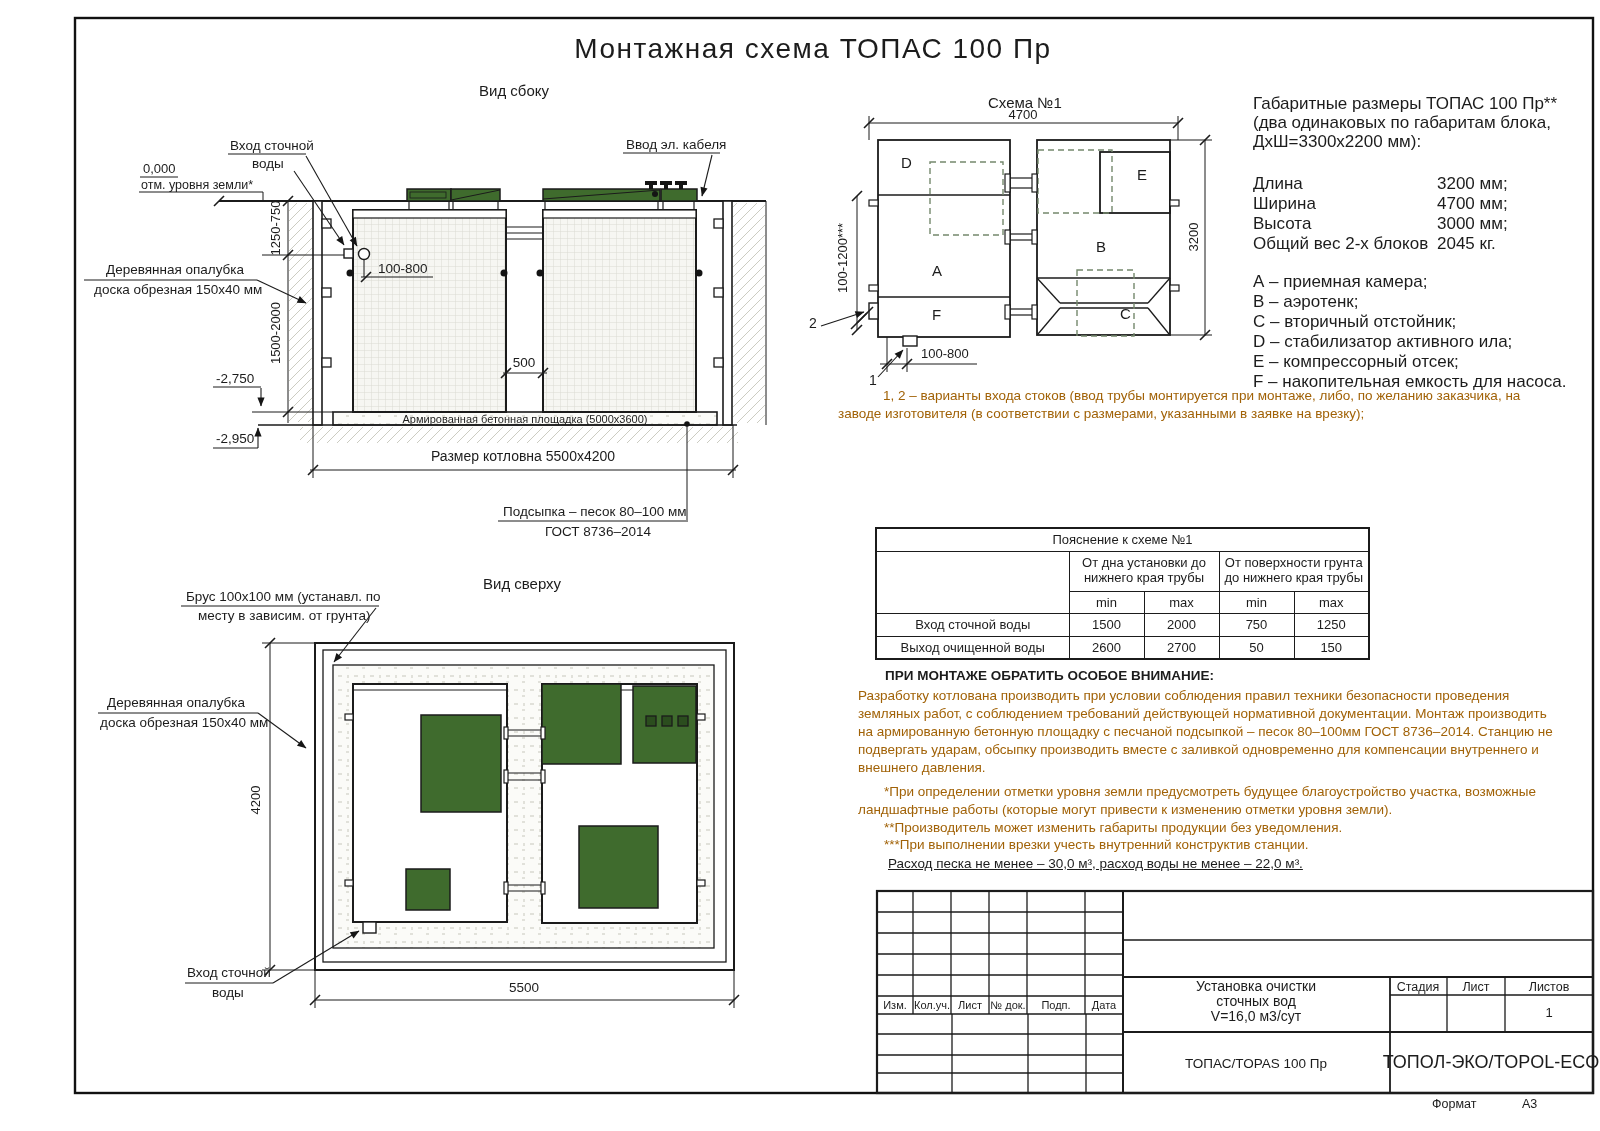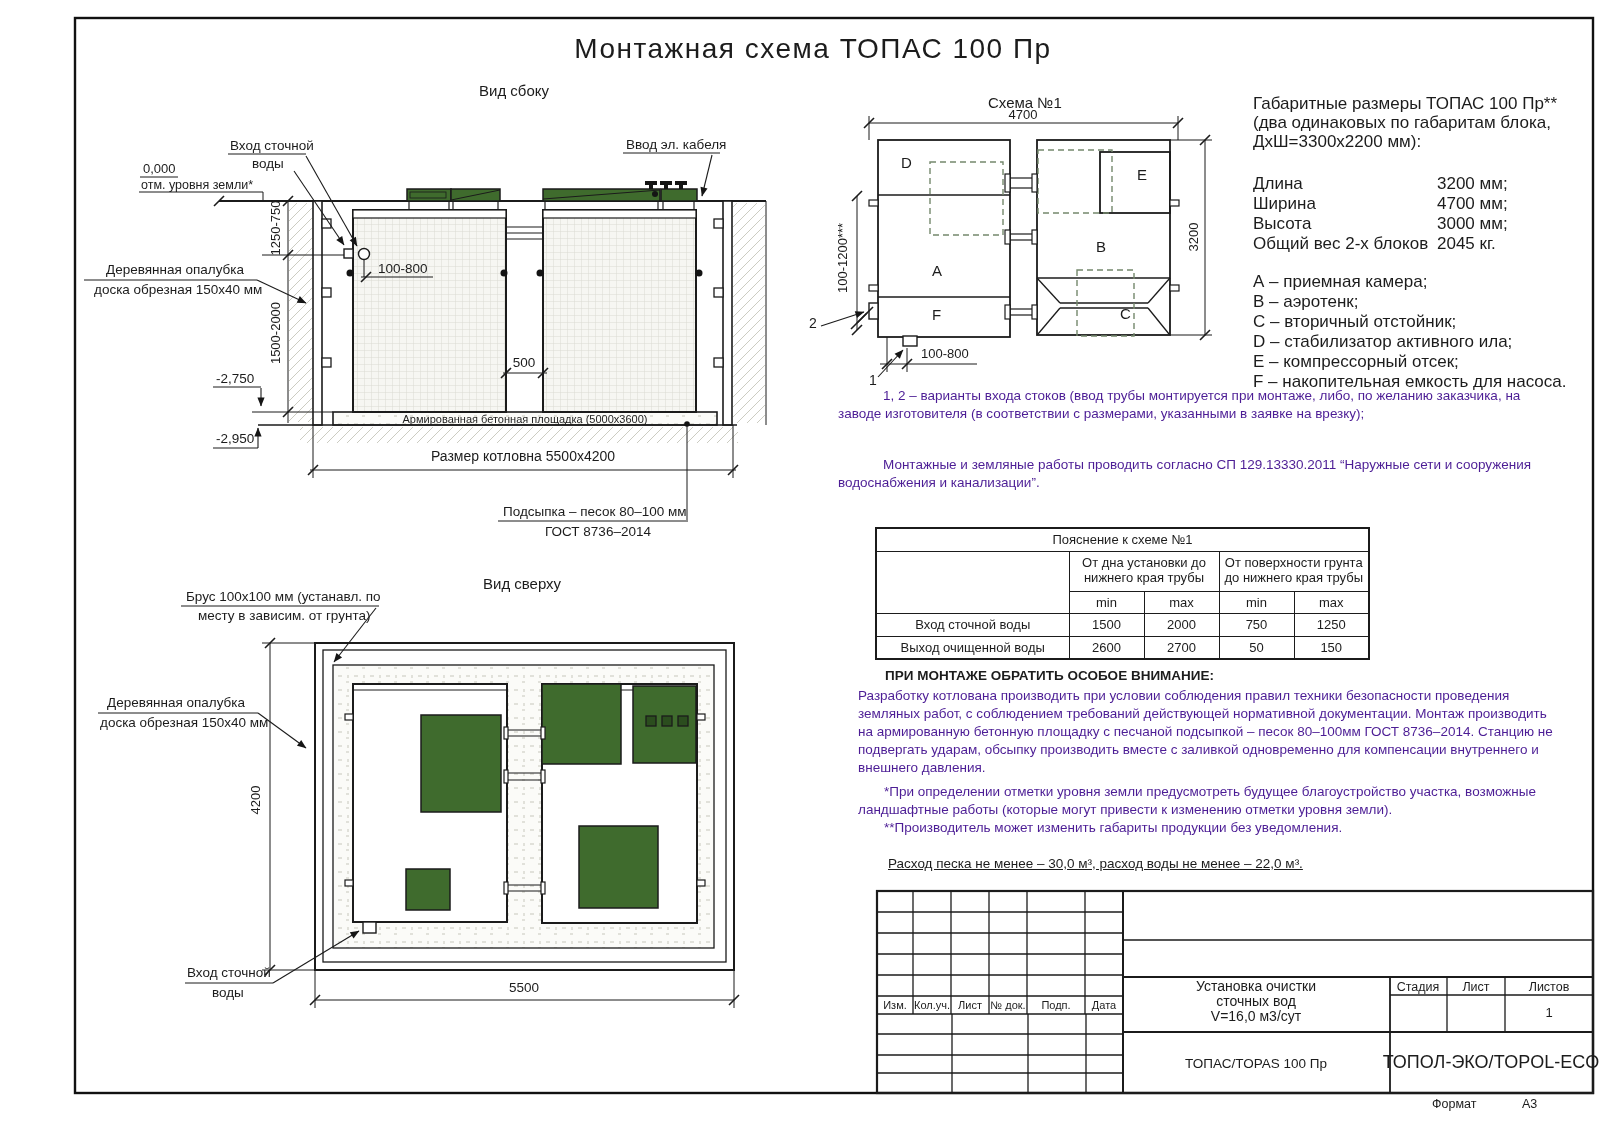--- a/index.html
+++ b/index.html
@@ -2,21 +2,21 @@
 <html><head>
 <meta charset="utf-8">
 <style>
   html,body { margin:0; padding:0; background:#e8e8e8; }
   #page { position:relative; width:1600px; height:1131px; background:#ffffff;
           font-family:"Liberation Sans","DejaVu Sans",sans-serif; color:#1c1c1c; overflow:hidden; }
   svg.art { position:absolute; left:0; top:0; }
   .t  { position:absolute; white-space:nowrap; line-height:1.12; color:#1c1c1c; }
   .tc { transform:translateX(-50%); }
   .tv { transform:translate(-50%,-50%) rotate(-90deg); }
-  .par{ position:absolute; white-space:normal; line-height:1.34; color:#4c1d95; }
+  .par{ position:absolute; white-space:normal; line-height:1.34; color:#a16207; }
   .ind{ text-indent:45px; }
   .u  { text-decoration:underline; }
   .s11{ font-size:11px; }
   .s125{ font-size:12.5px; } .s13{ font-size:13px; } .s135{ font-size:13.5px; }
   .s14{ font-size:14px; } .s145{ font-size:17px; } .s15{ font-size:15px; }
   .s18{ font-size:18px; } .s23{ font-size:28px; letter-spacing:1.5px; }
   table.expl { position:absolute; left:875px; top:527px; border-collapse:collapse; table-layout:fixed; }
   table.expl td { border:1.5px solid #1b1b1b; text-align:center; vertical-align:middle;
                   font-size:13px; padding:0 2px; }
   table.expl { border:2px solid #1b1b1b; }
@@ -374,21 +374,20 @@
 <div class="t s145" style="left:1253px;top:234px">Общий вес 2-х блоков</div>
 <div class="t s145" style="left:1437px;top:234px">2045 кг.</div>
 <div class="t s145" style="left:1253px;top:272px">А – приемная камера;</div>
 <div class="t s145" style="left:1253px;top:292px">В – аэротенк;</div>
 <div class="t s145" style="left:1253px;top:312px">С – вторичный отстойник;</div>
 <div class="t s145" style="left:1253px;top:332px">D – стабилизатор активного ила;</div>
 <div class="t s145" style="left:1253px;top:352px">Е – компрессорный отсек;</div>
 <div class="t s145" style="left:1253px;top:372px">F – накопительная емкость для насоса.</div>
 
 <div class="par s135 ind" style="left:838px;top:387px;width:728px">1, 2 – варианты входа  стоков (ввод трубы монтируется при монтаже, либо, по желанию заказчика, на заводе изготовителя (в соответствии с размерами, указанными в заявке на врезку);</div>
-<div class="par s135 ind" style="left:838px;top:456px;width:722px">Монтажные и земляные работы проводить согласно СП 129.13330.2011 “Наружные сети и сооружения водоснабжения и канализации”.</div>
 
 <table class="expl">
   <colgroup>
         <col style="width:193px">
         <col style="width:75px">
         <col style="width:75px">
         <col style="width:75px">
         <col style="width:75px">
       </colgroup>
   <tbody>
@@ -420,20 +419,21 @@
     <td>50</td>
     <td>150</td>
   </tr>
 </tbody>
     </table>
 
 <div class="t s135" style="left:885px;top:668px;font-weight:bold">ПРИ МОНТАЖЕ ОБРАТИТЬ ОСОБОЕ ВНИМАНИЕ:</div>
 <div class="par s135" style="left:858px;top:687px;width:700px">Разработку котлована производить при условии соблюдения правил техники безопасности проведения земляных работ, с соблюдением требований действующей нормативной документации.  Монтаж производить на армированную бетонную площадку с песчаной подсыпкой – песок 80–100мм ГОСТ 8736–2014. Станцию не подвергать ударам, обсыпку производить вместе с заливкой одновременно для компенсации внутреннего и внешнего давления.</div>
 <div class="par s135" style="left:858px;top:783px;width:706px;text-indent:26px">*При определении отметки уровня земли предусмотреть будущее благоустройство участка, возможные ландшафтные работы (которые могут привести к изменению отметки уровня земли).</div>
 <div class="par s135" style="left:858px;top:819px;width:706px;text-indent:26px">**Производитель может изменить габариты продукции без уведомления.</div>
+<div class="par s135" style="left:858px;top:836px;width:706px;text-indent:26px">***При выполнении врезки учесть внутренний конструктив станции.</div>
 <div class="t s135 u" style="left:888px;top:856px">Расход песка не менее – 30,0 м³, расход воды не менее – 22,0 м³.</div>
 
 <div class="t s15" style="left:483px;top:576px">Вид сверху</div>
 <div class="t s135" style="left:186px;top:589px">Брус 100х100 мм (устанавл. по</div>
 <div class="t s135" style="left:198px;top:608px">месту в зависим. от грунта)</div>
 <div class="t s135" style="left:107px;top:695px">Деревянная опалубка</div>
 <div class="t s135" style="left:100px;top:715px">доска обрезная 150х40 мм</div>
 <div class="t s13 tv" style="left:256px;top:800px">4200</div>
 <div class="t s135 tc" style="left:524px;top:980px">5500</div>
 <div class="t s135" style="left:187px;top:965px">Вход сточной</div>

